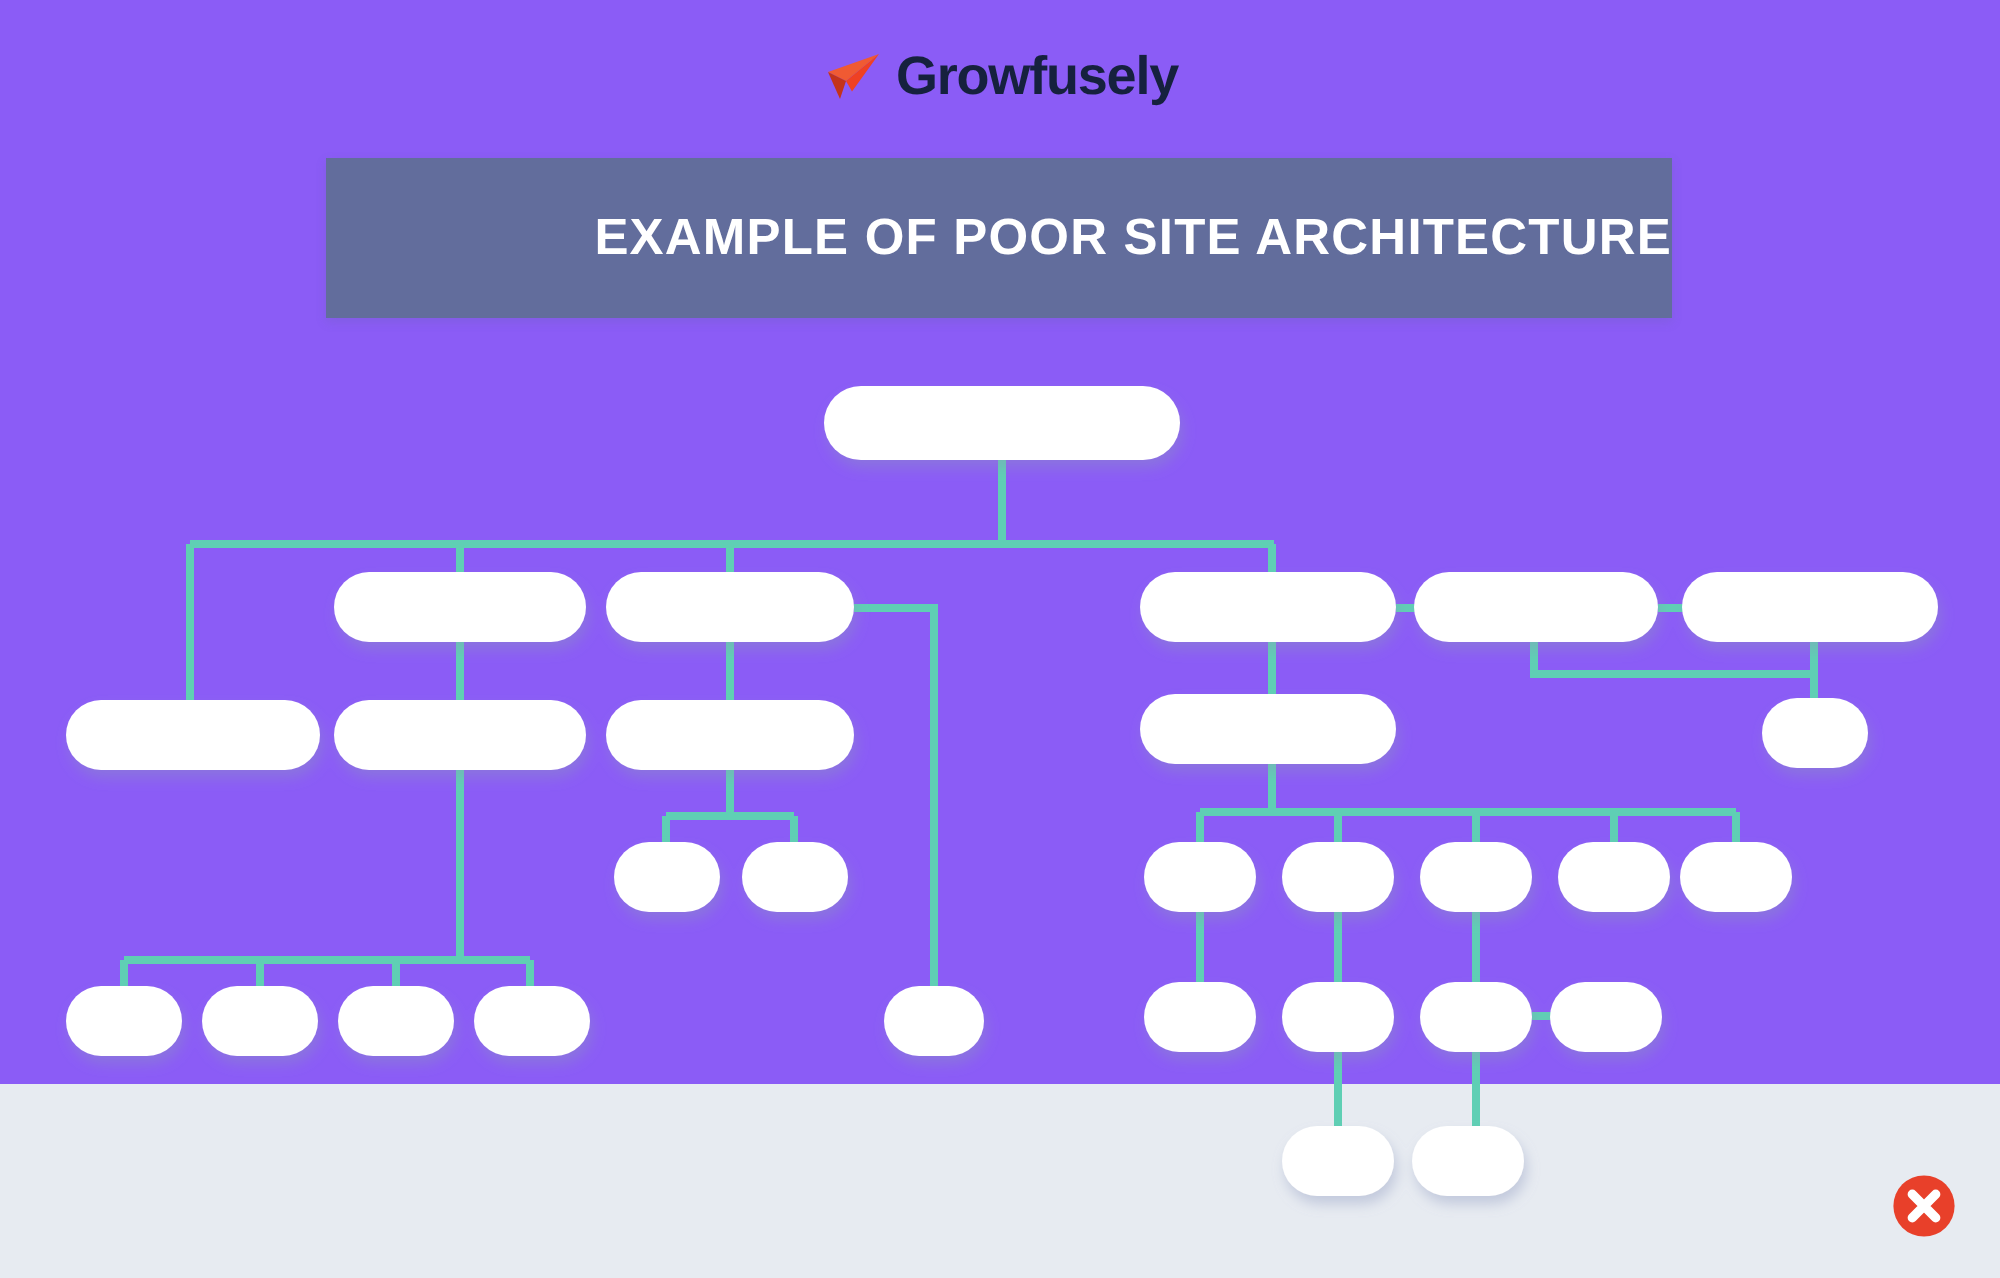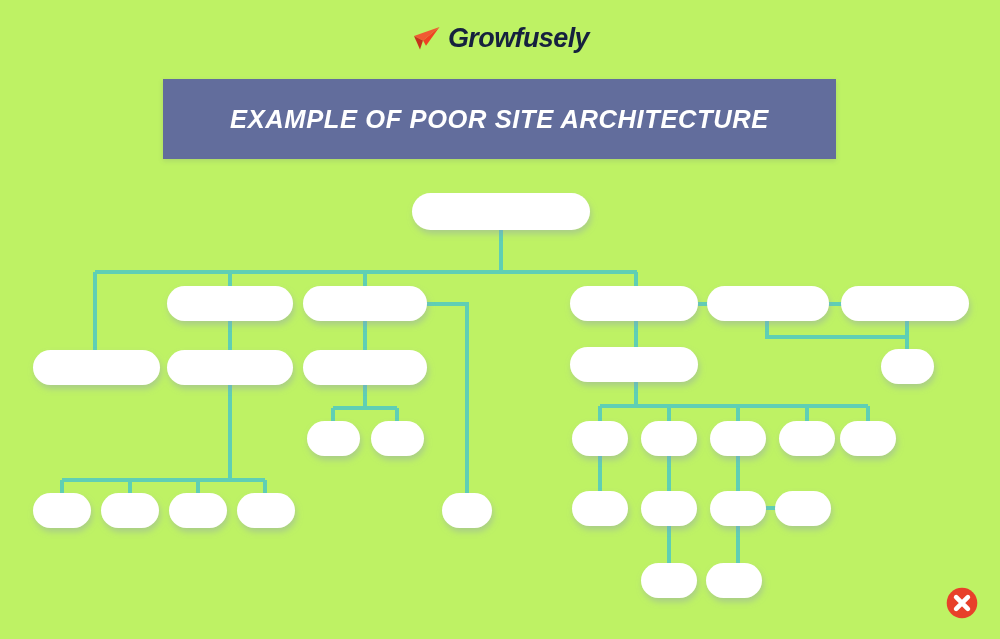--- a/index.html
+++ b/index.html
@@ -10,23 +10,22 @@
     width: 1000px;
     height: 639px;
     background: #e7ebf1;
     font-family: "Liberation Sans", sans-serif;
     overflow: hidden;
     position: relative;
   }
   #stage {
     position: relative;
     width: 1000px;
-    height: 639px;
-    background: #bef264;
-    font-style: italic;
+    height: 542px;
+    background: #8b5cf6;
   }
 
   
   .logo-wrap {
     position: absolute;
     left: 0;
     top: 18px;
     width: 1000px;
     height: 40px;
     display: flex;
@@ -52,21 +51,21 @@
   
   .banner {
     position: absolute;
     left: 163px;
     top: 79px;
     width: 673px;
     height: 80px;
     background: #626d9c;
     display: flex;
     align-items: center;
-    justify-content: center;
+    justify-content: flex-end;
     box-shadow: 0 2px 5px rgba(90,100,140,0.18);
   }
   .banner-text {
     color: #ffffff;
     font-size: 25.5px;
     font-weight: bold;
     letter-spacing: 0.6px;
     text-transform: uppercase;
     white-space: nowrap;
   }

